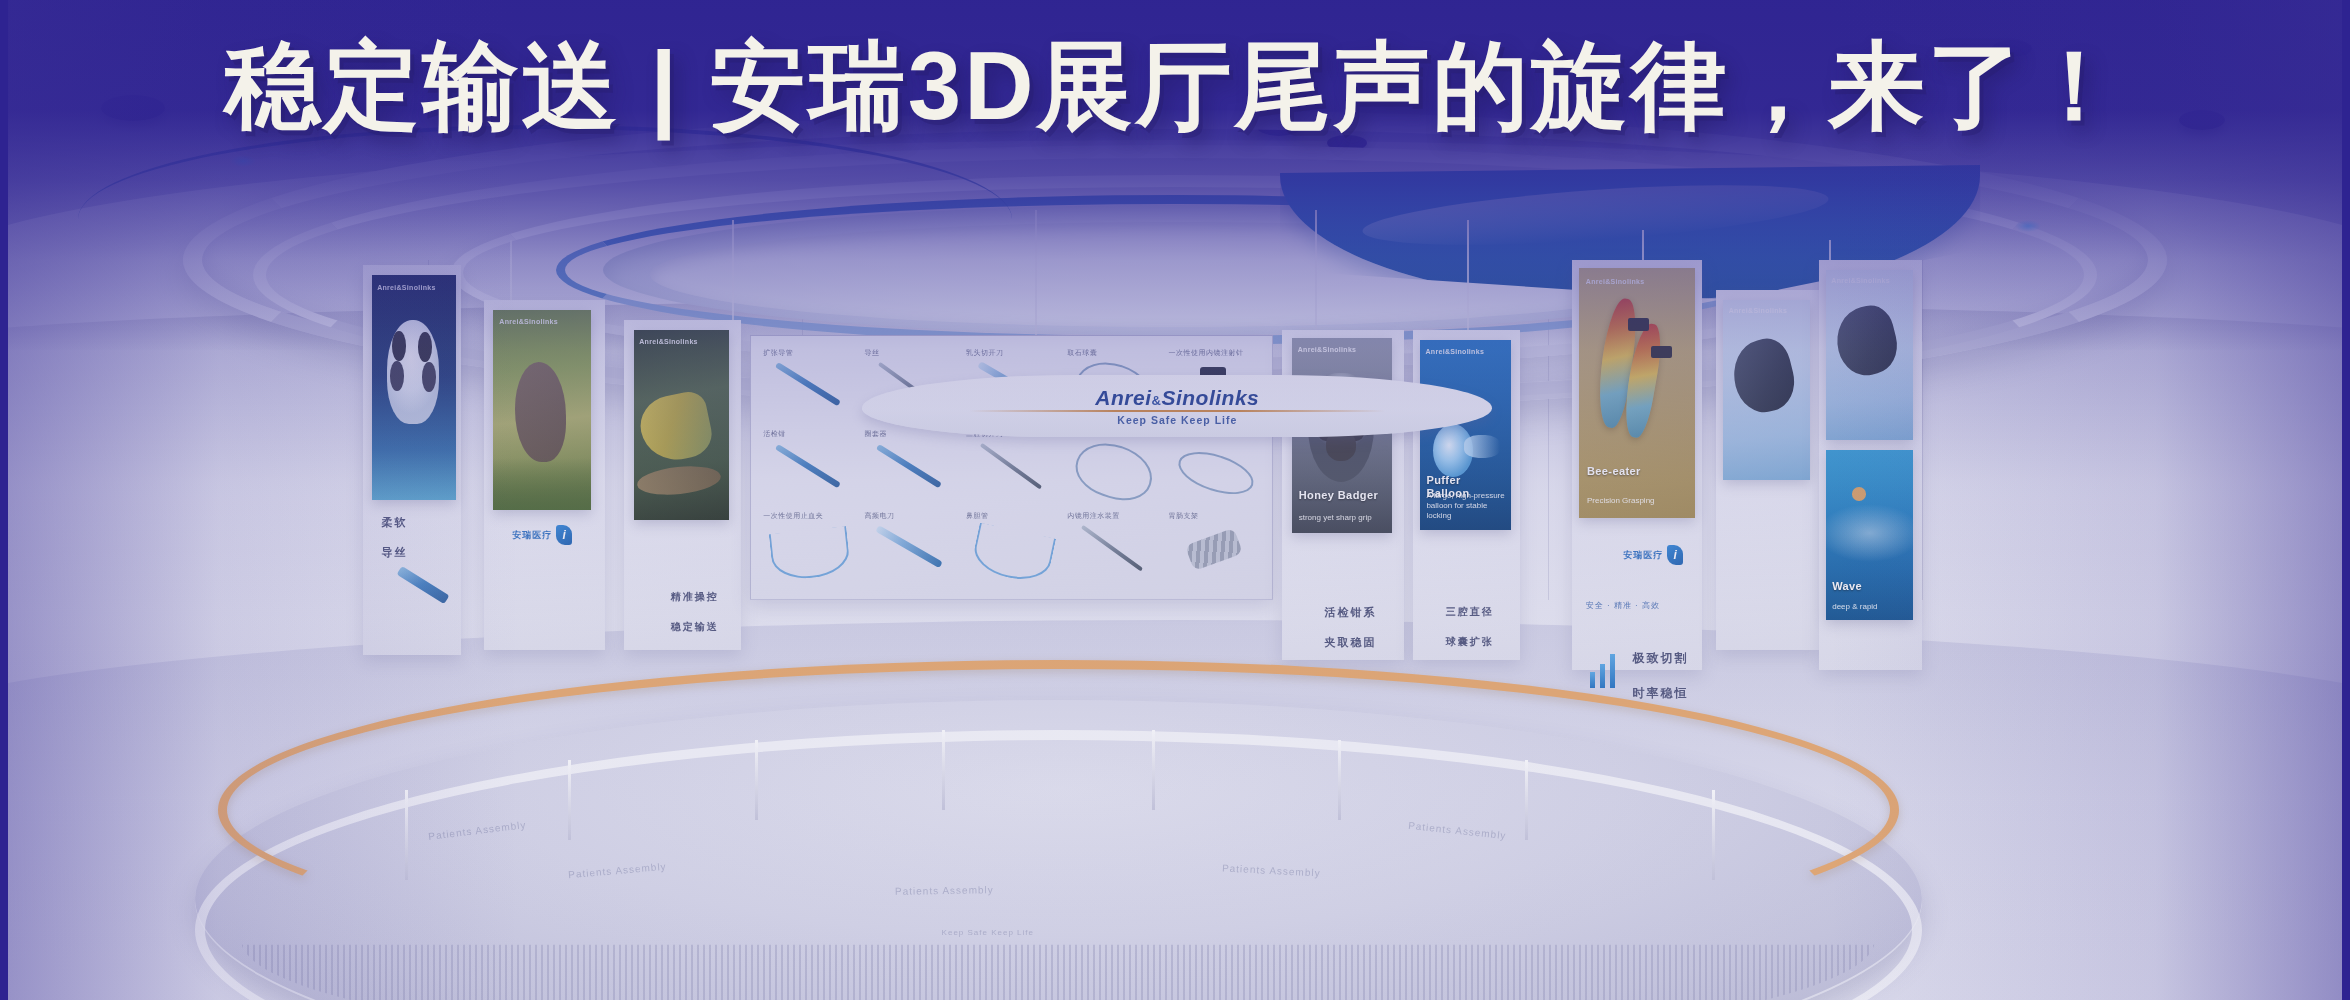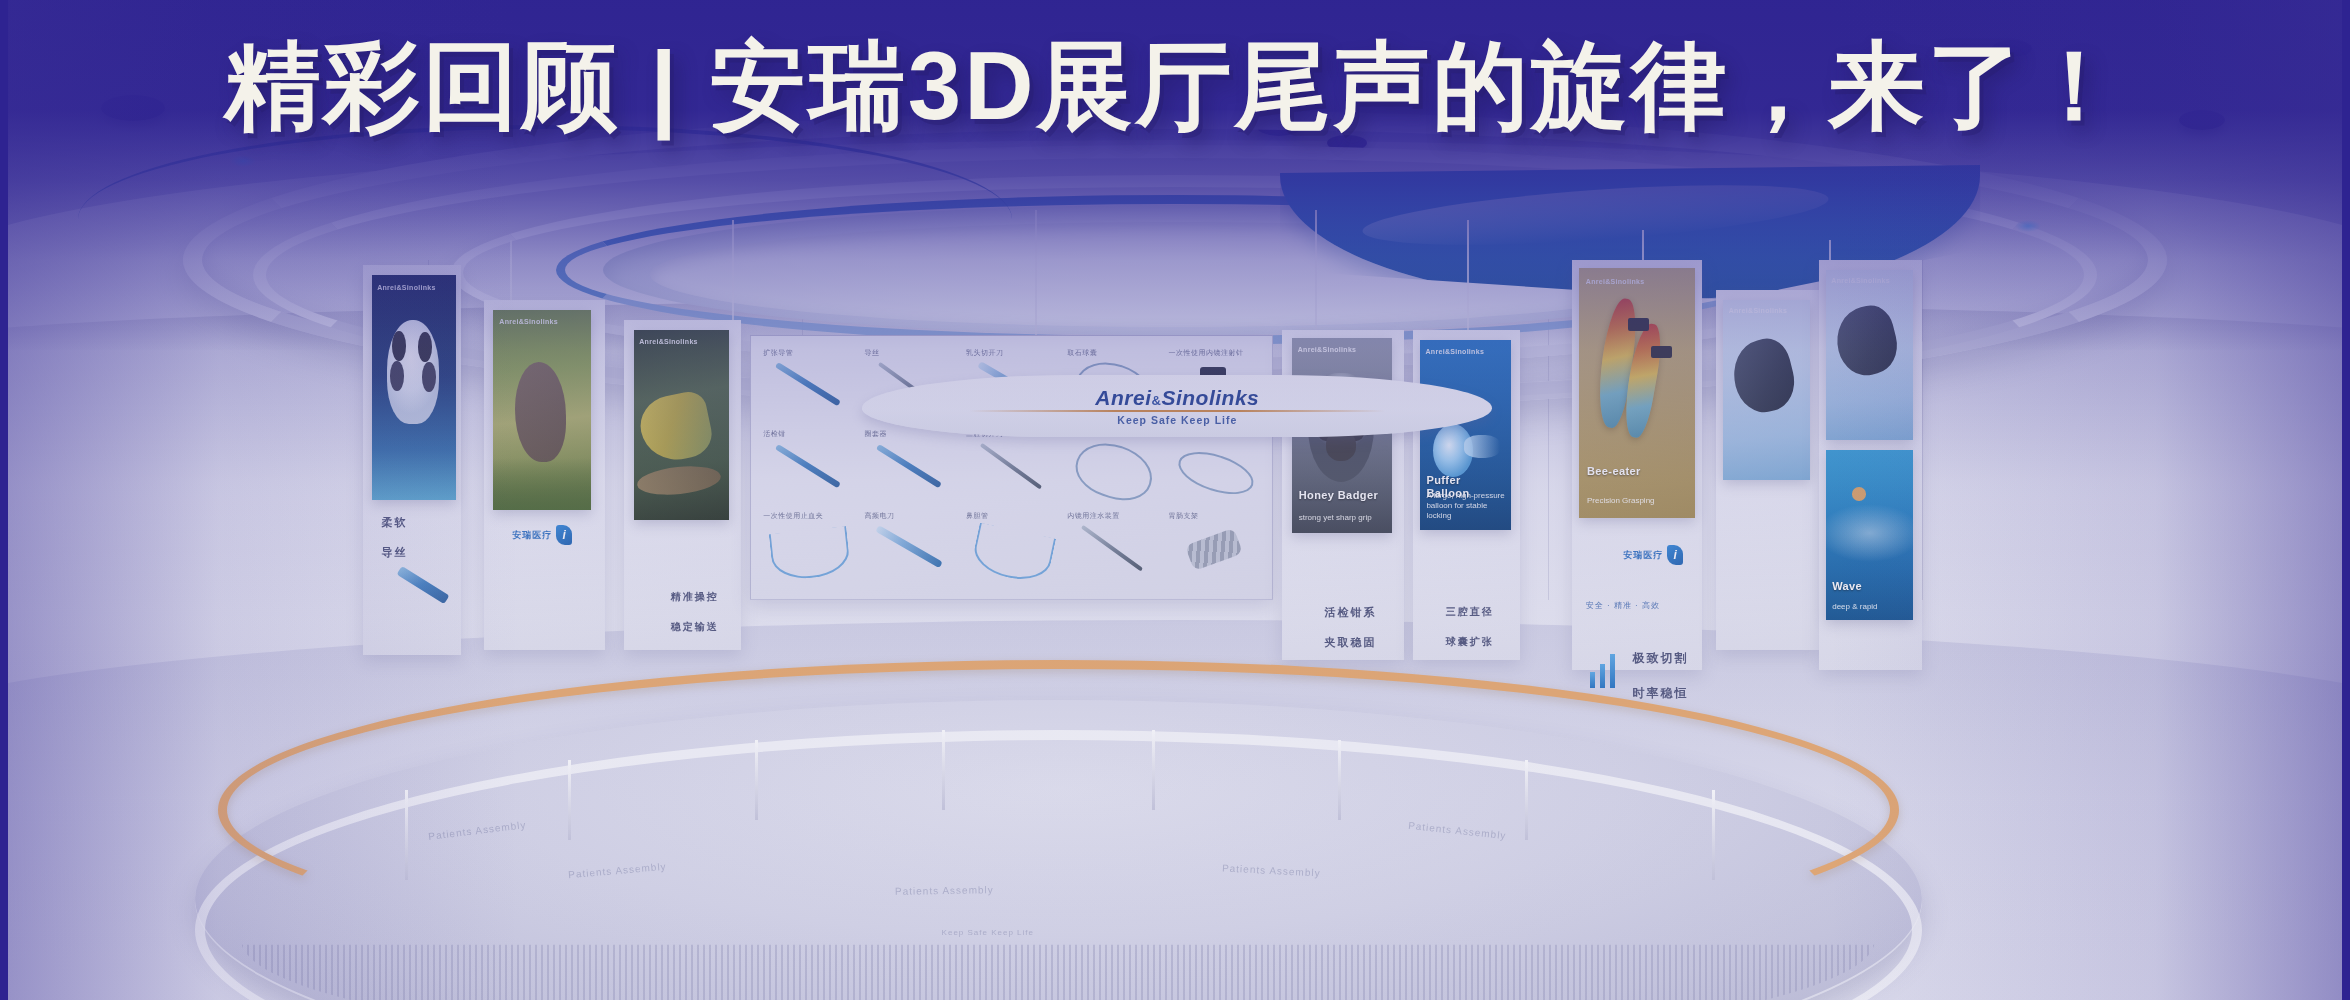--- a/index.html
+++ b/index.html
@@ -534,14 +534,14 @@
     <div class="post" style="left:65%;bottom:16%;height:8%;"></div>
     <div class="post" style="left:73%;bottom:12%;height:9%;"></div>
 
     <div class="wash"></div>
     <div class="wash-side"></div>
   </div>
 
   <div class="bar-left"></div>
   <div class="bar-right"></div>
 
-  <div class="headline">精彩回顾 | 安瑞3D展厅尾声的旋律，来了！</div>
+  <div class="headline">稳定输送 | 安瑞3D展厅尾声的旋律，来了！</div>
 </div>
 
 </body></html>

